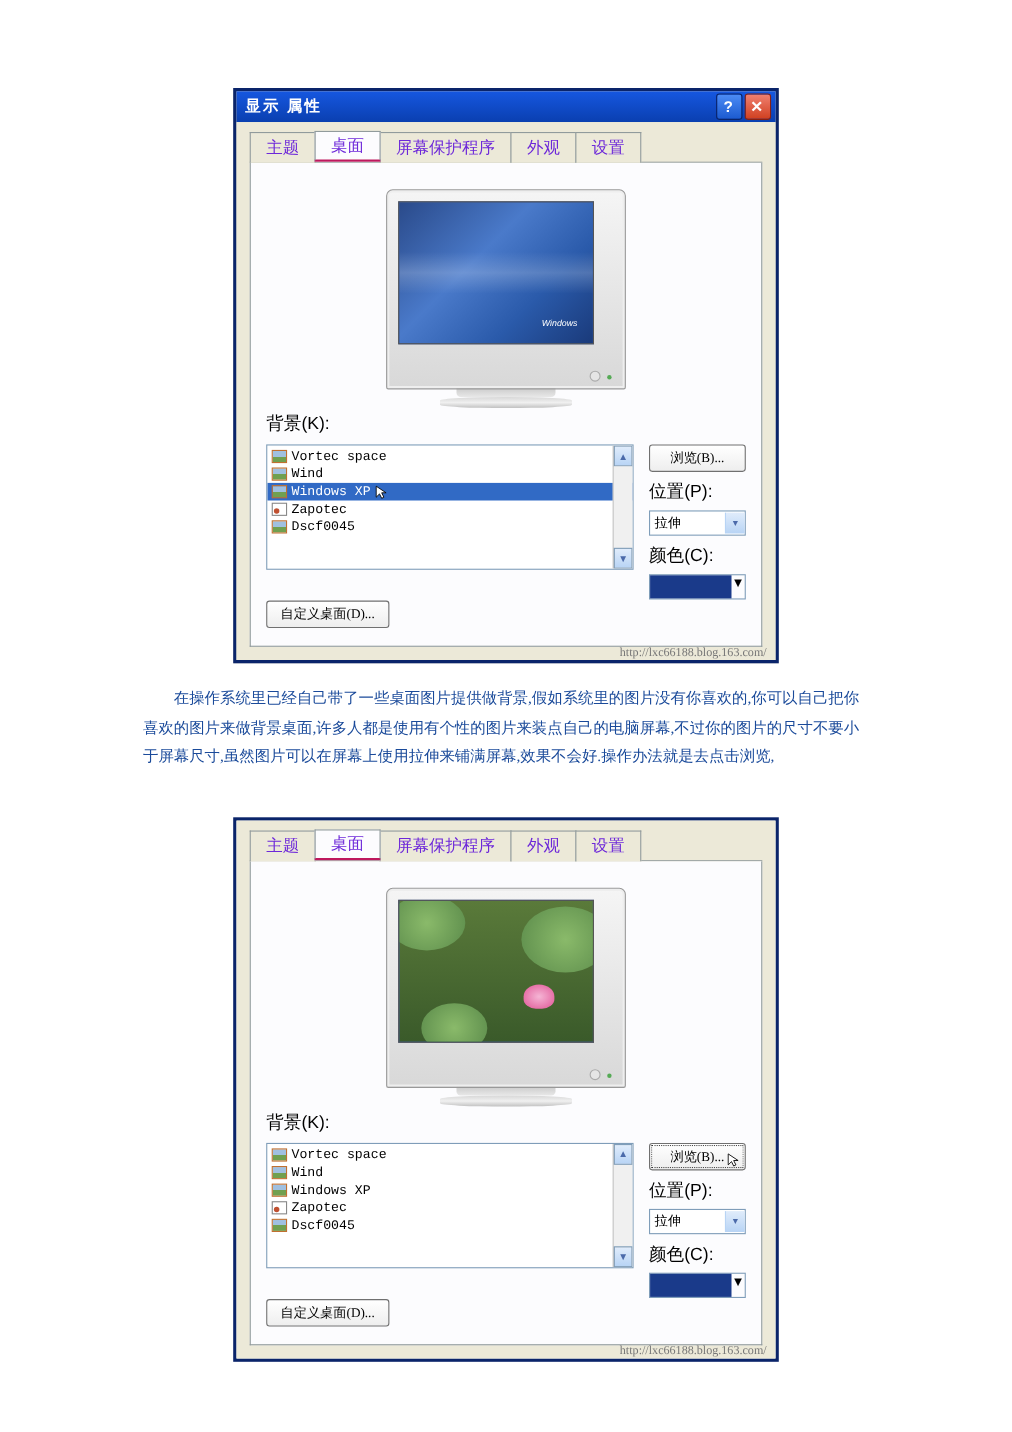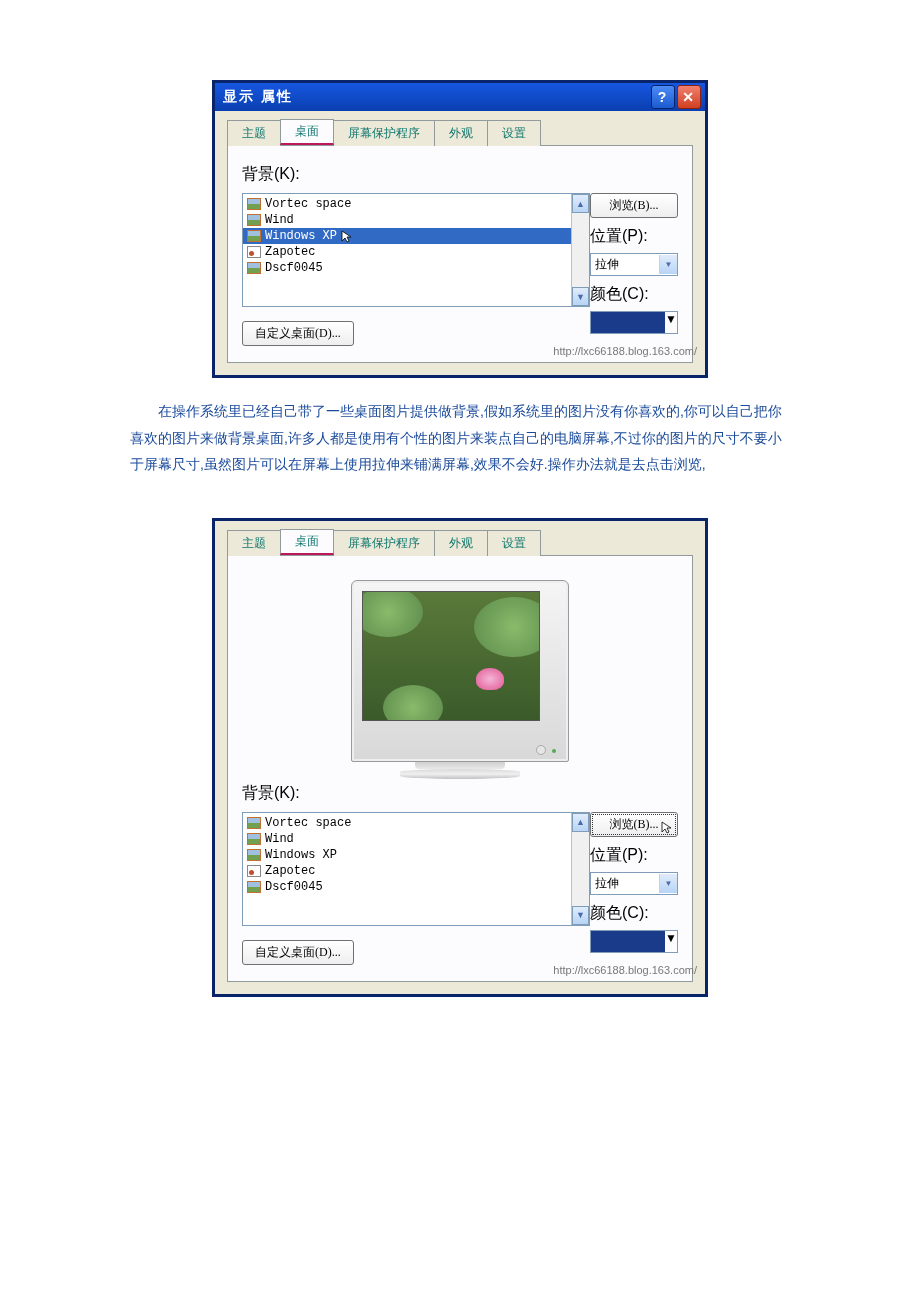--- a/index.html
+++ b/index.html
@@ -5,41 +5,41 @@
 body{margin:0;background:#fff;font-family:"Microsoft YaHei",SimSun,Arial,sans-serif;font-size:12px}
 .page{width:817px;margin:0 auto;padding:40px 0}
 .dialog{width:490px;margin:40px auto 20px;background:#ece9d8;border:3px solid #0a246a;font-family:Tahoma,SimSun,sans-serif;position:relative}
 .titlebar{background:linear-gradient(to bottom,#1657e0,#0a3fb0);color:#fff;height:28px;display:flex;align-items:center;padding:0 4px 0 8px;font-size:14px;font-weight:bold;letter-spacing:2px}
 .titlebar .spacer{flex:1}
 .titlebar .tb-btn{width:22px;height:22px;margin-left:2px;display:flex;align-items:center;justify-content:center;font-weight:bold;font-size:14px;color:#fff;border-radius:3px}
 .help-btn{background:linear-gradient(to bottom,#4c8bf5,#1c5bd0);border:1px solid #0a246a}
 .close-btn{background:linear-gradient(to bottom,#f08070,#d04020);border:1px solid #8a2010}
 .client{background:#ece9d8;padding:8px 12px 12px}
 .tabs{display:flex;border-bottom:1px solid #919b9c;margin-bottom:0}
-.tab{padding:4px 14px 3px;border:1px solid #919b9c;border-bottom:none;background:#ece9d8;margin-right:-1px;font-size:12px;color:#0f766e;cursor:pointer;position:relative;top:1px}
+.tab{padding:4px 14px 3px;border:1px solid #919b9c;border-bottom:none;background:#ece9d8;margin-right:-1px;font-size:15px;color:#6d28d9;cursor:pointer;position:relative;top:1px}
 .tab.active{background:#fcfcfe;border-bottom:2px solid #be185d;z-index:2;top:0;padding-top:3px}
 .tab-panel{background:#fcfcfe;border:1px solid #919b9c;border-top:none;padding:14px 14px 16px}
 .monitor-wrap{text-align:center;padding:10px 0 0}
 .monitor{display:inline-block;position:relative}
 .mon-body{width:196px;height:148px;background:linear-gradient(to bottom,#f5f5f5,#d8d8d8);border:1px solid #999;border-radius:6px 6px 2px 2px;padding:10px 10px 22px;position:relative;box-shadow:inset 0 0 0 2px #eee}
 .mon-screen{width:176px;height:128px;background:#3a5a9a;border:1px solid #555;overflow:hidden;position:relative}
 .wp-windows{background:linear-gradient(135deg,#2a4a8a 0%,#4a7aca 40%,#2a5aaa 70%,#1a3a7a 100%);height:100%;position:relative}
 .wp-windows::before{content:"";position:absolute;left:0;right:0;top:35%;height:30%;background:linear-gradient(to bottom,transparent,rgba(255,255,255,.2),transparent)}
 .wp-logo{position:absolute;right:14px;bottom:14px;color:#fff;font-size:8px;font-style:italic}
 .wp-lotus{background:linear-gradient(to bottom,#5a7a3a,#3a5a2a);height:100%;position:relative;overflow:hidden}
 .wp-lotus .leaf{position:absolute;background:radial-gradient(circle,#8aba6a,#5a8a4a);border-radius:50%}
 .wp-lotus .l1{width:70px;height:50px;left:-10px;top:-5px}
 .wp-lotus .l2{width:80px;height:60px;right:-15px;top:5px}
 .wp-lotus .l3{width:60px;height:45px;left:20px;bottom:-10px}
 .wp-lotus .flower{position:absolute;width:28px;height:22px;background:radial-gradient(ellipse at center,#f5b5d5,#e05595);border-radius:50% 50% 40% 40%;right:35px;bottom:30px}
 .mon-led{position:absolute;right:12px;bottom:8px;width:4px;height:4px;background:#5a5;border-radius:50%}
 .mon-btn{position:absolute;right:22px;bottom:6px;width:8px;height:8px;border:1px solid #aaa;border-radius:50%;background:#e5e5e5}
 .mon-stand{width:90px;height:8px;background:linear-gradient(to bottom,#ccc,#e8e8e8);margin:-1px auto 0;border-radius:0 0 4px 4px}
 .mon-base{width:120px;height:10px;background:linear-gradient(to bottom,#d8d8d8,#f0f0f0,#c0c0c0);margin:0 auto;border-radius:50%/30%}
-.row{display:flex;align-items:flex-start;margin-top:8px}
+.row{display:flex;gap:14px;align-items:flex-start;margin-top:8px}
 .bg-col{flex:1}
 .label{font-size:16px;margin:4px 0 2px}
 .listbox{border:1px solid #7f9db9;background:#fff;height:112px;overflow:hidden;position:relative}
 .lb-inner{padding:2px 0}
 .lb-item{display:flex;align-items:center;padding:1px 4px;font-family:"Courier New",monospace;font-size:12px;gap:4px;cursor:pointer}
 .lb-item.sel{background:#316ac5;color:#fff}
 .lb-icon{width:14px;height:14px;flex-shrink:0;display:flex;align-items:center;justify-content:center}
 .ico-img{width:12px;height:10px;border:1px solid #c07030;background:linear-gradient(to bottom,#a0c0e0 50%,#70a050 50%)}
 .ico-paint{width:12px;height:10px;border:1px solid #888;background:#fff;position:relative}
 .ico-paint::after{content:"";position:absolute;width:5px;height:5px;background:#c05030;border-radius:50%;left:1px;top:4px}
@@ -49,27 +49,27 @@
 .sb-btn{height:17px;background:linear-gradient(to bottom,#e0ecfb,#b8d4f5);border:1px solid #7f9db9;display:flex;align-items:center;justify-content:center;color:#4b6aaa;font-size:9px;cursor:pointer}
 .sb-track{flex:1;background:#f0f0f0}
 .side-col{width:88px;display:flex;flex-direction:column;gap:4px;padding-top:0}
 .xp-btn{background:linear-gradient(to bottom,#fff,#eee);border:1px solid #707070;border-radius:3px;padding:3px 6px;font-size:12px;font-family:SimSun,Tahoma;cursor:pointer;text-align:center}
 .xp-btn.focus{outline:1px dotted #333;outline-offset:-3px}
 .select{border:1px solid #7f9db9;background:#fff;height:21px;display:flex;align-items:center;padding:0 0 0 4px;font-size:12px}
 .select .sel-txt{flex:1}
 .select .sel-arrow{width:17px;height:19px;background:linear-gradient(to bottom,#e0ecfb,#b8d4f5);border-left:1px solid #b8d4f5;display:flex;align-items:center;justify-content:center;color:#4b6aaa;font-size:8px}
 .color-swatch{border:1px solid #7f9db9;height:21px;display:flex;align-items:stretch}
 .color-fill{flex:1;background:#1a3a8a}
-.custom-btn-row{margin-top:14px}
+.custom-btn-row{margin-top:28px}
 .cd-btn{background:linear-gradient(to bottom,#fff,#eee);border:1px solid #707070;border-radius:3px;padding:3px 12px;font-size:12px;font-family:SimSun,Tahoma;cursor:pointer}
 .dlg-buttons{display:flex;justify-content:flex-end;gap:8px;padding:10px 12px 6px;background:#ece9d8}
 .dlg-btn{background:linear-gradient(to bottom,#fff,#eee);border:1px solid #707070;border-radius:3px;padding:3px 0;width:72px;font-size:12px;cursor:pointer;text-align:center}
 .dlg-btn.disabled{color:#999}
-.watermark{position:absolute;right:8px;bottom:18px;font-size:11px;color:#777;font-family:Liberation Sans, sans-serif}
-.paragraph{width:660px;margin:20px auto 8px;font-size:14px;line-height:1.9;text-indent:2em;color:#1a4a9a;font-family:Liberation Sans, sans-serif}
+.watermark{position:absolute;right:8px;bottom:1px;font-size:11px;color:#777;font-family:Liberation Serif, serif}
+.paragraph{width:660px;margin:20px auto 8px;font-size:14px;line-height:1.9;text-indent:2em;color:#1a4a9a;font-family:Liberation Serif, serif}
 </style>
 </head>
 <body>
 
 <div class="page">
 
 <div class="dialog">
   <div class="titlebar">
     <span>显示 属性</span>
     <span class="spacer"></span>
@@ -78,20 +78,34 @@
   </div>
   <div class="client">
     <div class="tabs">
       <div class="tab">主题</div>
       <div class="tab active">桌面</div>
       <div class="tab">屏幕保护程序</div>
       <div class="tab">外观</div>
       <div class="tab">设置</div>
     </div>
     <div class="tab-panel">
+      <div class="monitor-wrap">
+        <div class="monitor">
+          <div class="mon-body">
+            <div class="mon-screen">
+                  <div class="wp-windows">
+                    <span class="wp-logo">Windows</span>
+                  </div>
+                </div>
+            <div class="mon-btn"></div>
+                <div class="mon-led"></div>
+          </div>
+          <div class="mon-stand"></div><div class="mon-base"></div>
+        </div>
+      </div>
       <div class="label">背景(K):</div>
       <div class="row">
         <div class="bg-col">
           <div class="listbox">
             <div class="lb-inner">
               <div class="lb-item">
                     <span class="lb-icon">
                       <span class="ico-img"></span>
                     </span>
                     <span>Vortec space</span>

